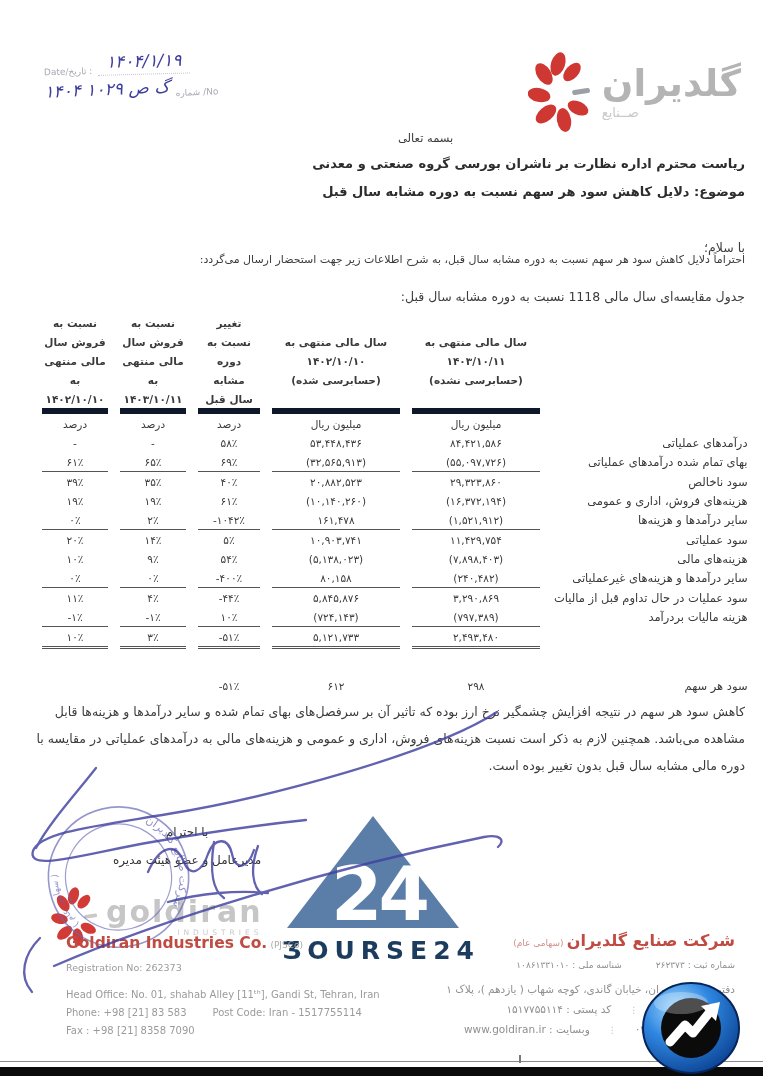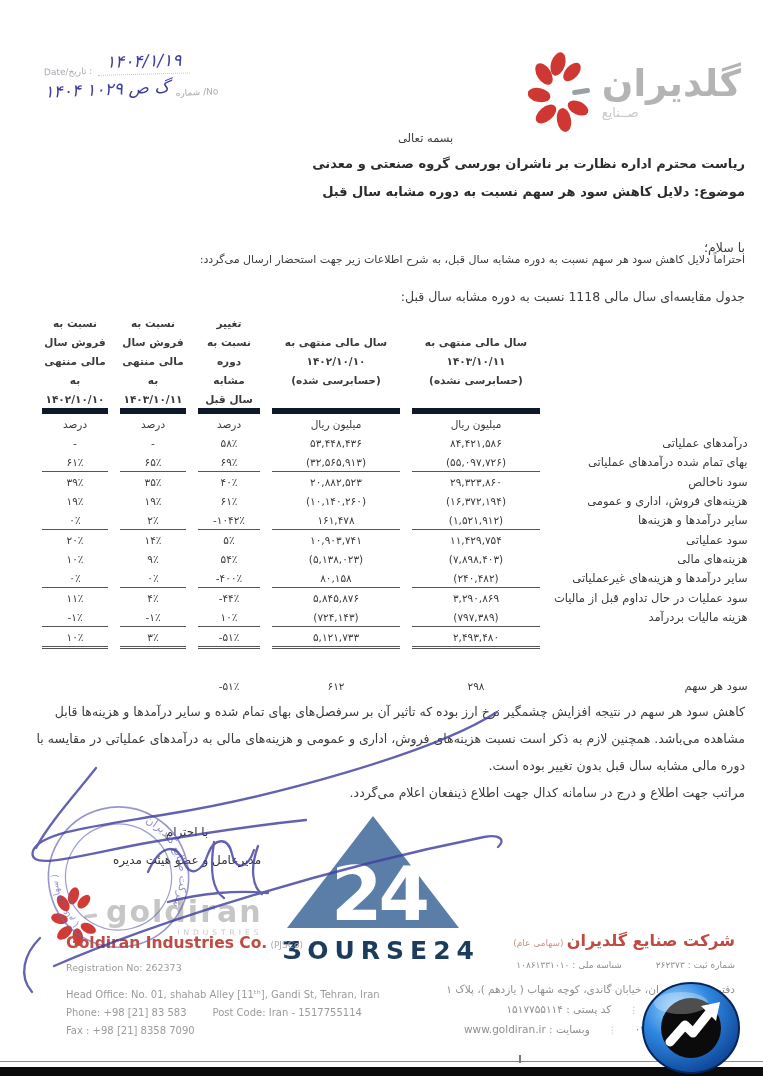--- a/index.html
+++ b/index.html
@@ -261,21 +261,20 @@
       <td class="num">۶۱۲</td>
       <td class="num">-۵۱٪</td>
       <td class="num"></td>
       <td class="num"></td>
     </tr>
     </tbody>
   </table>
 
   <div class="analysis fa">
     <p>کاهش سود هر سهم در نتیجه افزایش چشمگیر نرخ ارز بوده که تاثیر آن بر سرفصل‌های بهای تمام شده و سایر درآمدها و هزینه‌ها قابل مشاهده می‌باشد. همچنین لازم به ذکر است نسبت هزینه‌های فروش، اداری و عمومی و هزینه‌های مالی به درآمدهای عملیاتی در مقایسه با دوره مالی مشابه سال قبل بدون تغییر بوده است.</p>
-    <p>مراتب جهت اطلاع و درج در سامانه کدال جهت اطلاع ذینفعان اعلام می‌گردد.</p>
   </div>
 
   <div class="sig-block">
     <div>با احترام</div>
     <div>مدیرعامل و عضو هیئت مدیره</div>
   </div>
 
   <div class="stamp">
     <svg width="150" height="150" viewBox="0 0 150 150">
       <circle cx="75" cy="75" r="70" fill="none" stroke="#6565b5" stroke-width="1.6" opacity=".85"></circle>

